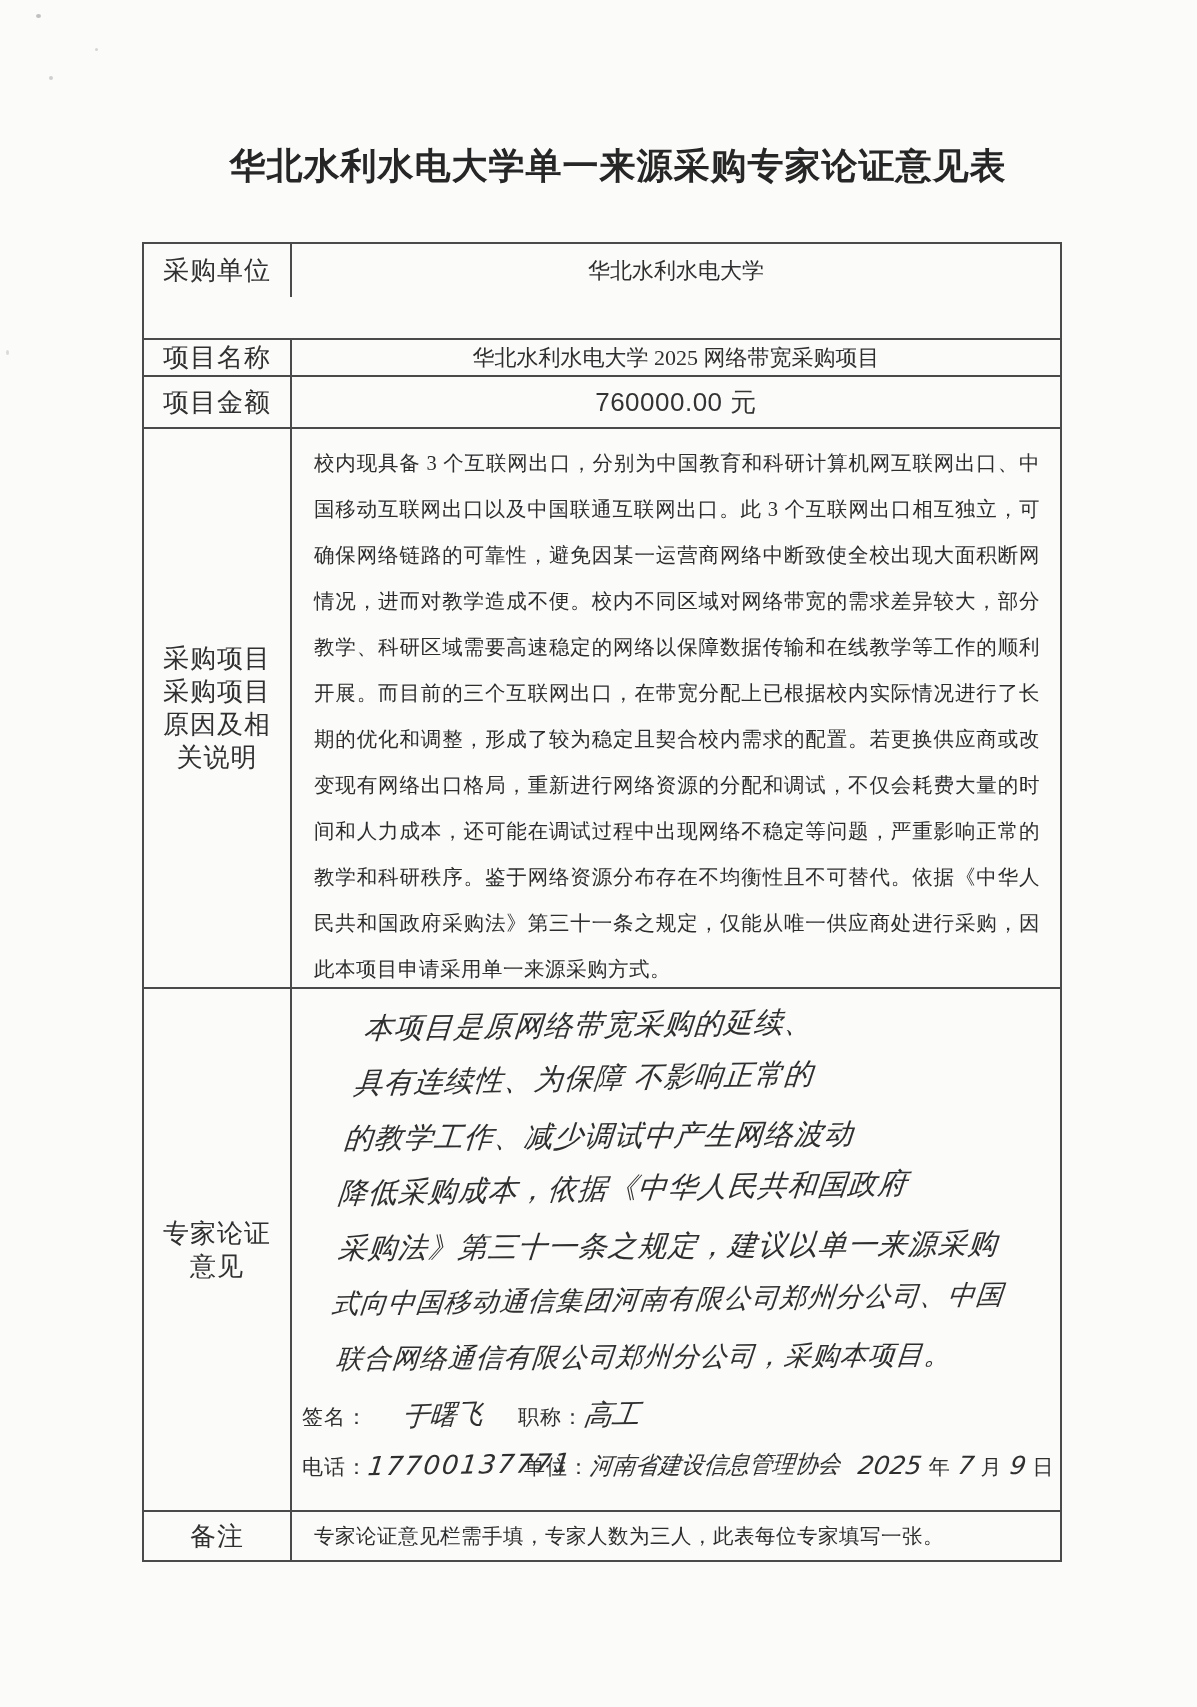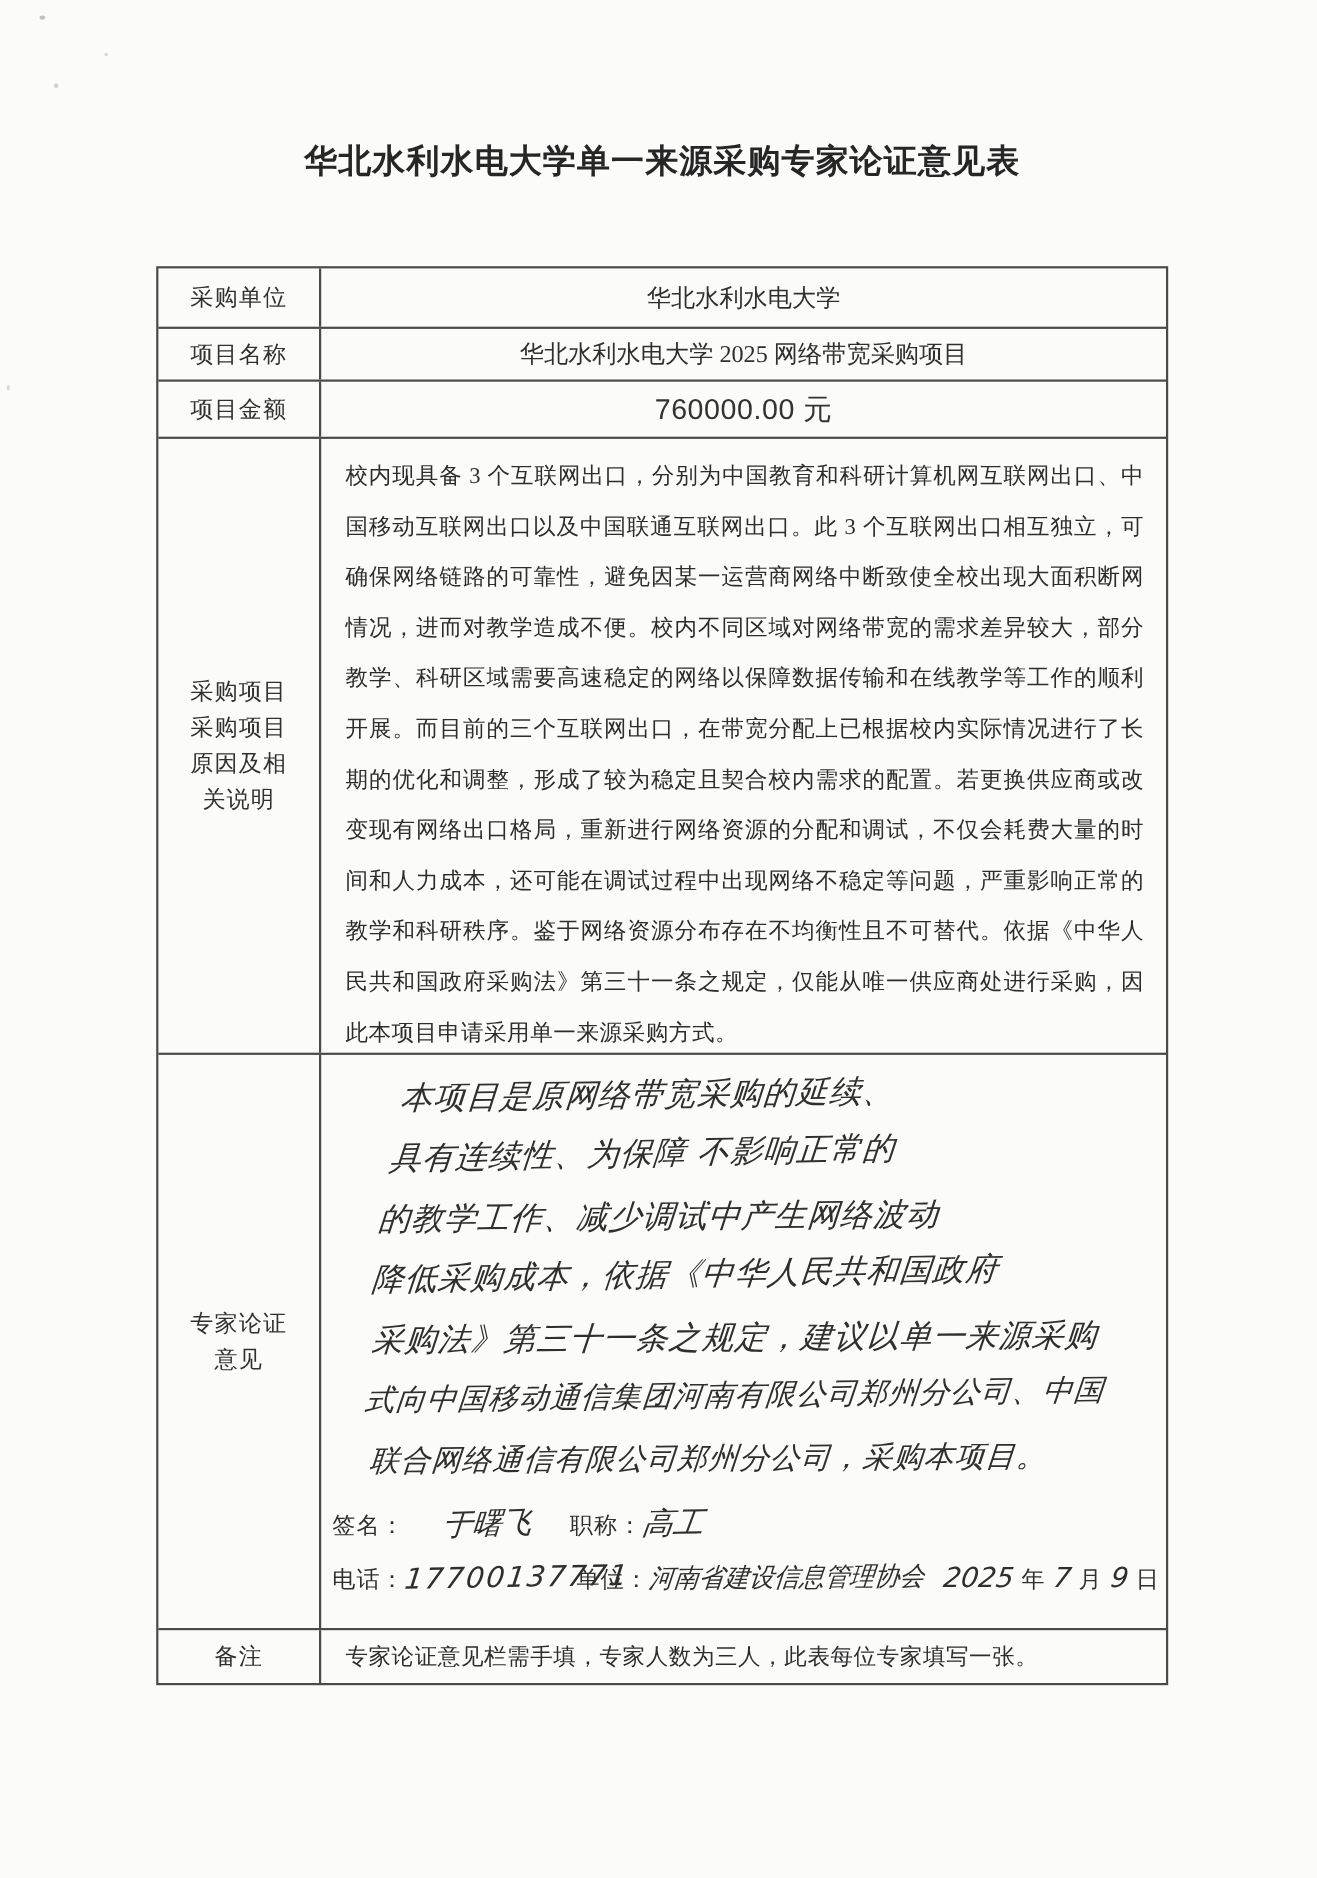--- a/index.html
+++ b/index.html
@@ -15,46 +15,46 @@
 
   
   .speck { position:absolute; background:#8f8f8f; border-radius:50%; opacity:.55; }
   .speck.s1 { left:36px; top:14px; width:5px; height:4px; }
   .speck.s2 { left:49px; top:76px; width:4px; height:4px; opacity:.4; }
   .speck.s3 { left:95px; top:48px; width:3px; height:3px; opacity:.35; }
   .speck.s4 { left:6px;  top:350px; width:3px; height:5px; opacity:.3; }
 
   .title {
     position:absolute; left:142px; top:126px; width:920px;
-    margin:0; text-align:center;
+    margin:16px; text-align:center;
     font-family:"Liberation Sans","DejaVu Sans",sans-serif;
-    font-weight:bold; font-size:30px; letter-spacing:1px; color:#262626;
+    font-weight:bold; font-size:36px; letter-spacing:1px; color:#262626;
   }
 
   .form-table {
     position:absolute; left:142px; top:242px; width:920px;
     border:2px solid #4a4a4a;
     box-sizing:border-box;
     background:transparent;
   }
   .row { display:flex; box-sizing:border-box; }
   .row + .row { border-top:2px solid #4a4a4a; }
   .cell { box-sizing:border-box; }
   .label-cell {
     width:148px; flex:0 0 148px;
     border-right:2px solid #4a4a4a;
     display:flex; flex-direction:column; align-items:center; justify-content:center;
-    font-size:21px; color:#303030; letter-spacing:1px;
+    font-size:26px; color:#303030; letter-spacing:1px;
     text-align:center; line-height:33px;
   }
   .value-cell { flex:1 1 auto; position:relative; overflow:hidden; }
   .v-center { display:flex; align-items:center; justify-content:center; font-size:22px; color:#2f2f2f; }
 
   .r1 { height:53px; }
-  .r2 { height:48px; }
+  .r2 { height:37px;margin-top:41px; }
   .r3 { height:52px; }
   .r-reason { height:560px; }
   .r-expert { height:523px; }
   .r-remark { height:50px; }
 
   .amount { font-family:"Liberation Sans","DejaVu Sans",sans-serif; font-size:26px; color:#333; letter-spacing:.5px; }
 
   .reason-text {
     padding:11px 20px 4px 22px;
     font-size:20.5px; line-height:46px;

